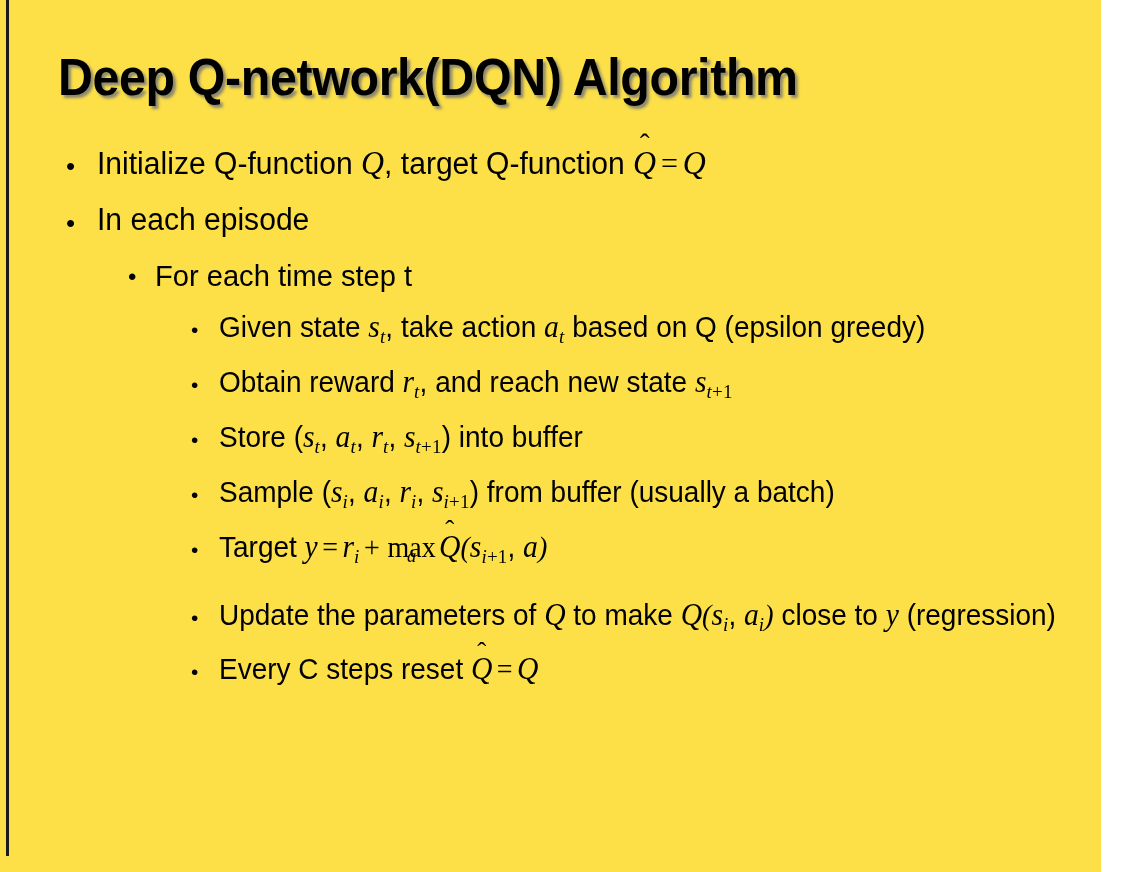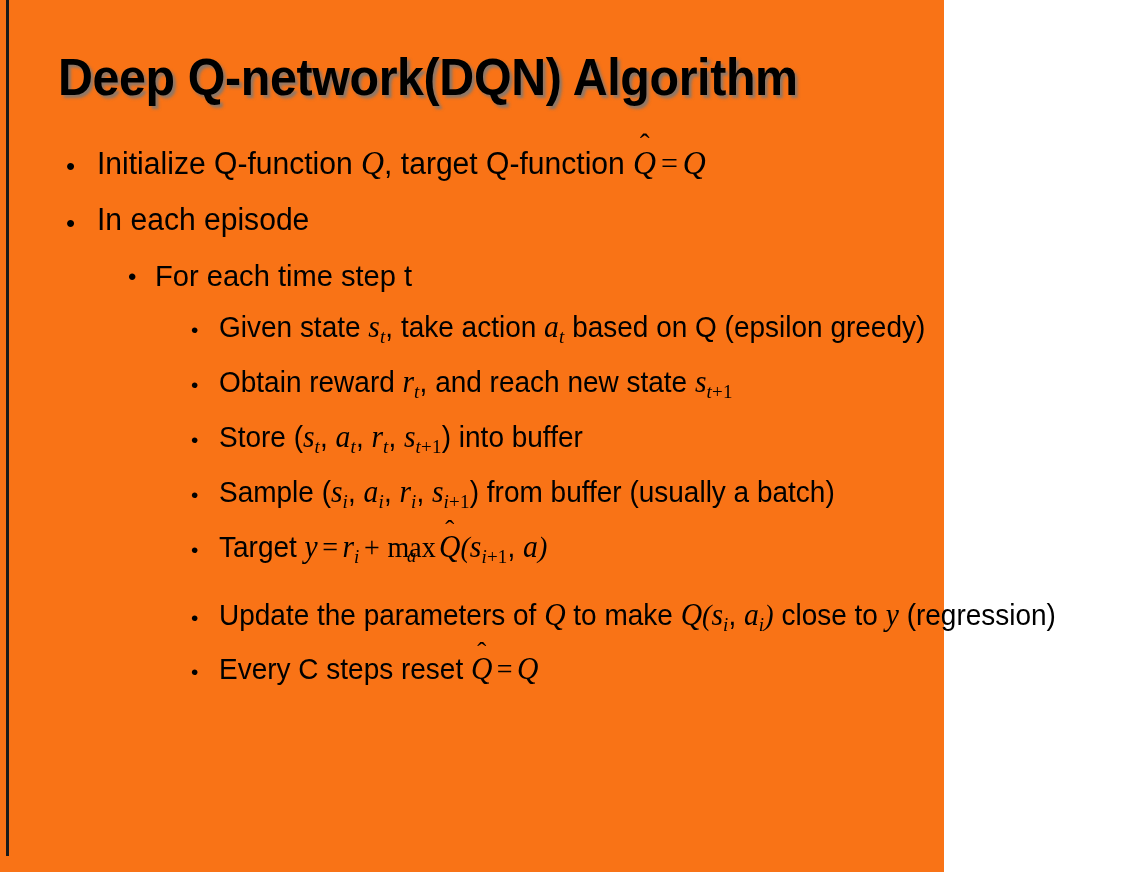--- a/index.html
+++ b/index.html
@@ -9,23 +9,23 @@
   }
   body {
     width: 1124px;
     height: 872px;
     overflow: hidden;
     font-family: "Liberation Sans", sans-serif;
     color: #000000;
   }
   .slide {
     position: relative;
-    width: 944px;
+    width: 1101px;
     height: 872px;
-    background: #f97316;
+    background: #fde047;
   }
   
   .left-rule {
     position: absolute;
     left: 6px;
     top: 0px;
     width: 3px;
     height: 856px;
     background: #1a1a1a;
   }

